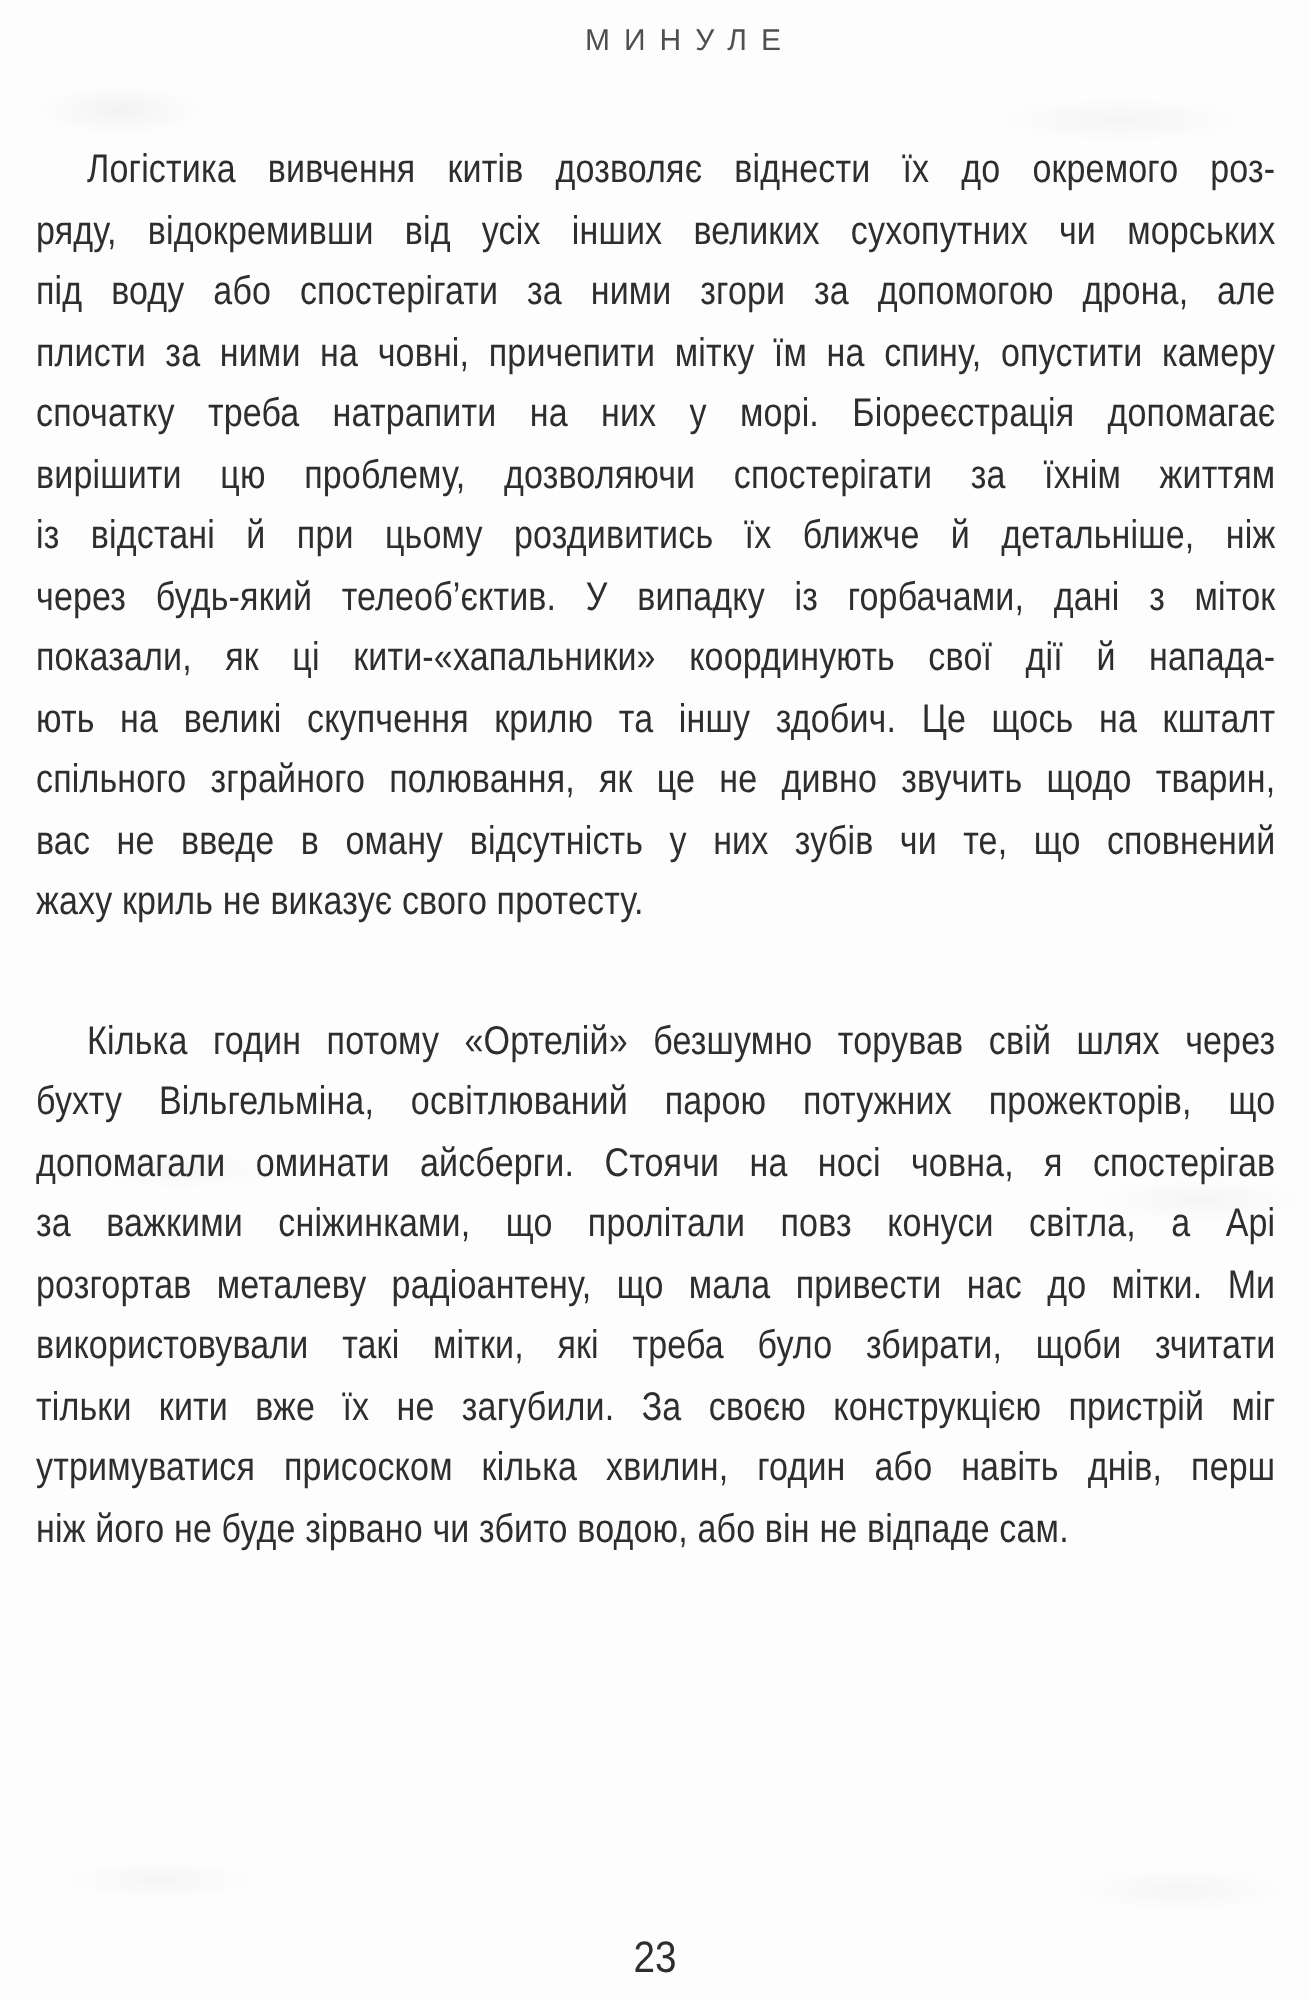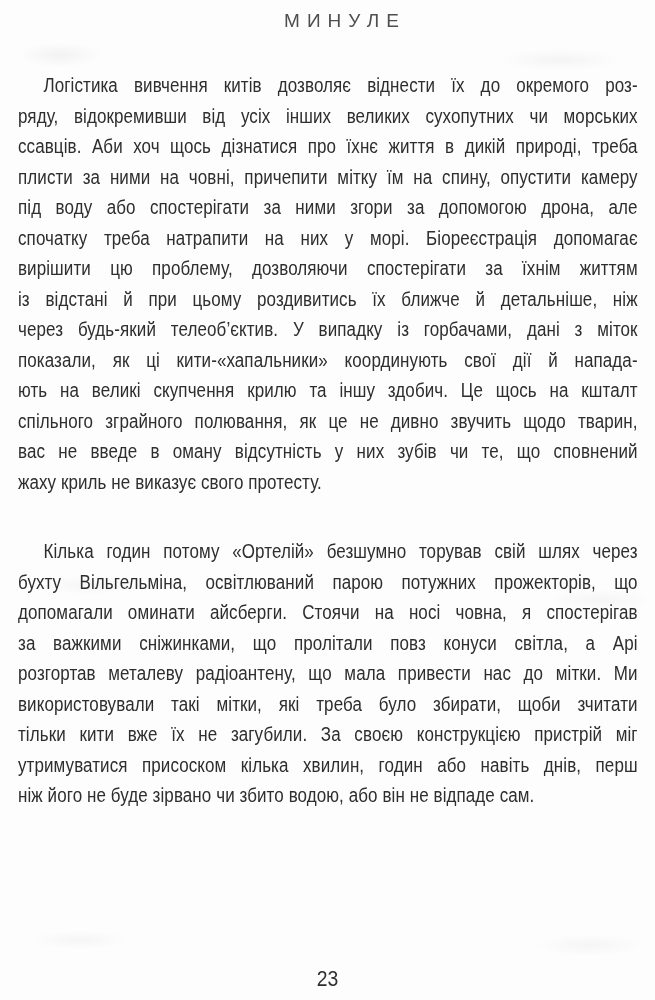--- a/index.html
+++ b/index.html
@@ -30,21 +30,21 @@
       radial-gradient(70px 14px at 80px 940px, rgba(0,0,0,0.03), transparent 70%),
       radial-gradient(80px 16px at 590px 945px, rgba(0,0,0,0.03), transparent 70%);
     pointer-events: none;
   }
   .running-head {
     position: absolute;
     top: 11px;
     left: 0;
     right: 0;
     text-align: center;
-    font-size: 19px;
+    font-size: 15px;
     line-height: 20px;
     font-weight: 300;
     letter-spacing: 7px;
     text-indent: 7px; 
     color: var(--head, #4f4f4f);
     margin-left: 28px;
   }
   .text-block {
     position: absolute;
     top: 70px;
@@ -92,27 +92,24 @@
 
   <div class="text-block">
       <div class="paragraph">
         <div class="line first">
           <div class="line-inner">Логістика вивчення китів дозволяє віднести їх до окремого роз-</div>
         </div>
         <div class="line">
           <div class="line-inner">ряду, відокремивши від усіх інших великих сухопутних чи морських</div>
         </div>
         <div class="line">
-          <div class="line-inner">ссавців. Аби хоч щось дізнатися про їхнє життя в дикій природі, треба</div>
+          <div class="line-inner">під воду або спостерігати за ними згори за допомогою дрона, але</div>
         </div>
         <div class="line">
           <div class="line-inner">плисти за ними на човні, причепити мітку їм на спину, опустити камеру</div>
-        </div>
-        <div class="line">
-          <div class="line-inner">під воду або спостерігати за ними згори за допомогою дрона, але</div>
         </div>
         <div class="line">
           <div class="line-inner">спочатку треба натрапити на них у морі. Біореєстрація допомагає</div>
         </div>
         <div class="line">
           <div class="line-inner">вирішити цю проблему, дозволяючи спостерігати за їхнім життям</div>
         </div>
         <div class="line">
           <div class="line-inner">із відстані й при цьому роздивитись їх ближче й детальніше, ніж</div>
         </div>

